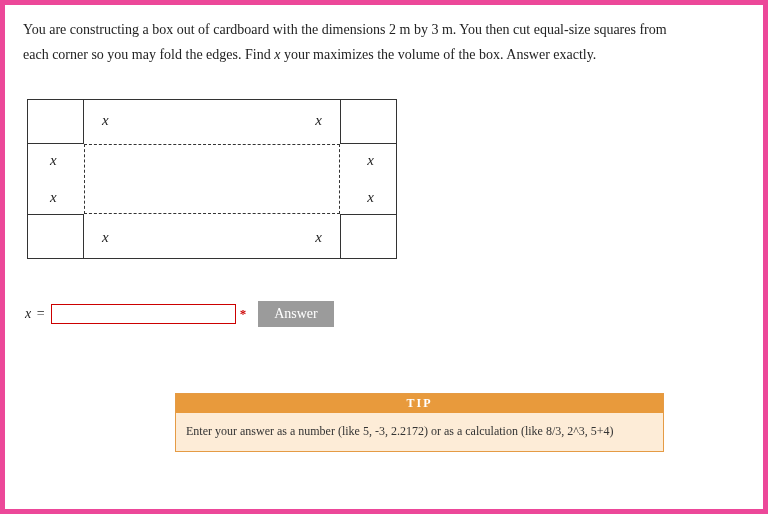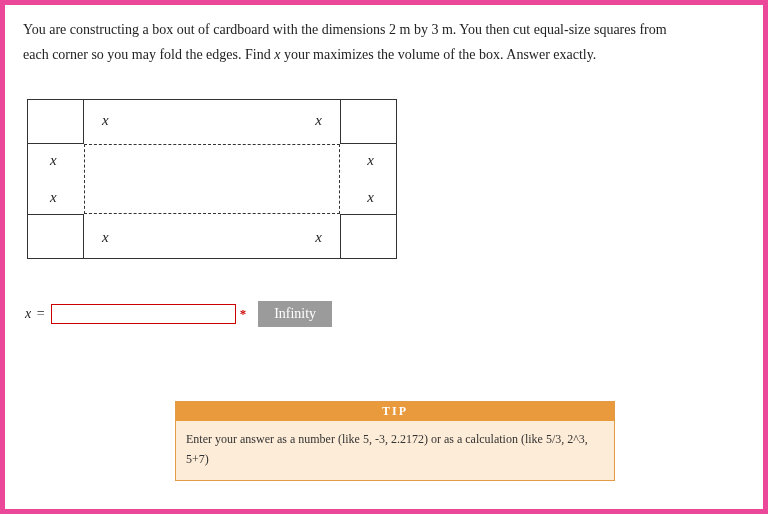--- a/index.html
+++ b/index.html
@@ -117,22 +117,22 @@
     font-size: 14px;
     font-family: Georgia, serif;
     cursor: pointer;
     margin-left: 6px;
   }
 
   
   .tip-box {
     position: absolute;
     left: 170px;
-    top: 396px;
-    width: 440px;
+    top: 388px;
+    width: 489px;
     border: 1px solid #e59b45;
     background: #fdecd7;
     font-size: 12px;
     color: #333;
     box-sizing: border-box;
   }
   .tip-header {
     background: #e89a3c;
     color: #fff;
     text-align: center;
@@ -176,23 +176,23 @@
       <div class="xlabel left-bot">x</div>
       <div class="xlabel right-top">x</div>
       <div class="xlabel right-bot">x</div>
     </div>
   </div>
 
   <div class="answer-row">
     <span><span class="lhs">x</span><span> =</span></span>
     <input class="answer-input" type="text" value="" style="">
     <span class="req-mark">*</span>
-    <button class="preview-btn">Infinity</button>
+    <button class="preview-btn">Answer</button>
   </div>
 
   <div class="tip-box">
     <div class="tip-header">TIP</div>
     <div class="tip-body">
-      <div>Enter your answer as a number (like 5, -3, 2.2172) or as a calculation (like 5/3, 2^3, 5+7)</div>
+      <div>Enter your answer as a number (like 5, -3, 2.2172) or as a calculation (like 8/3, 2^3, 5+4)</div>
     </div>
   </div>
 
 </div>
 
 </body></html>

